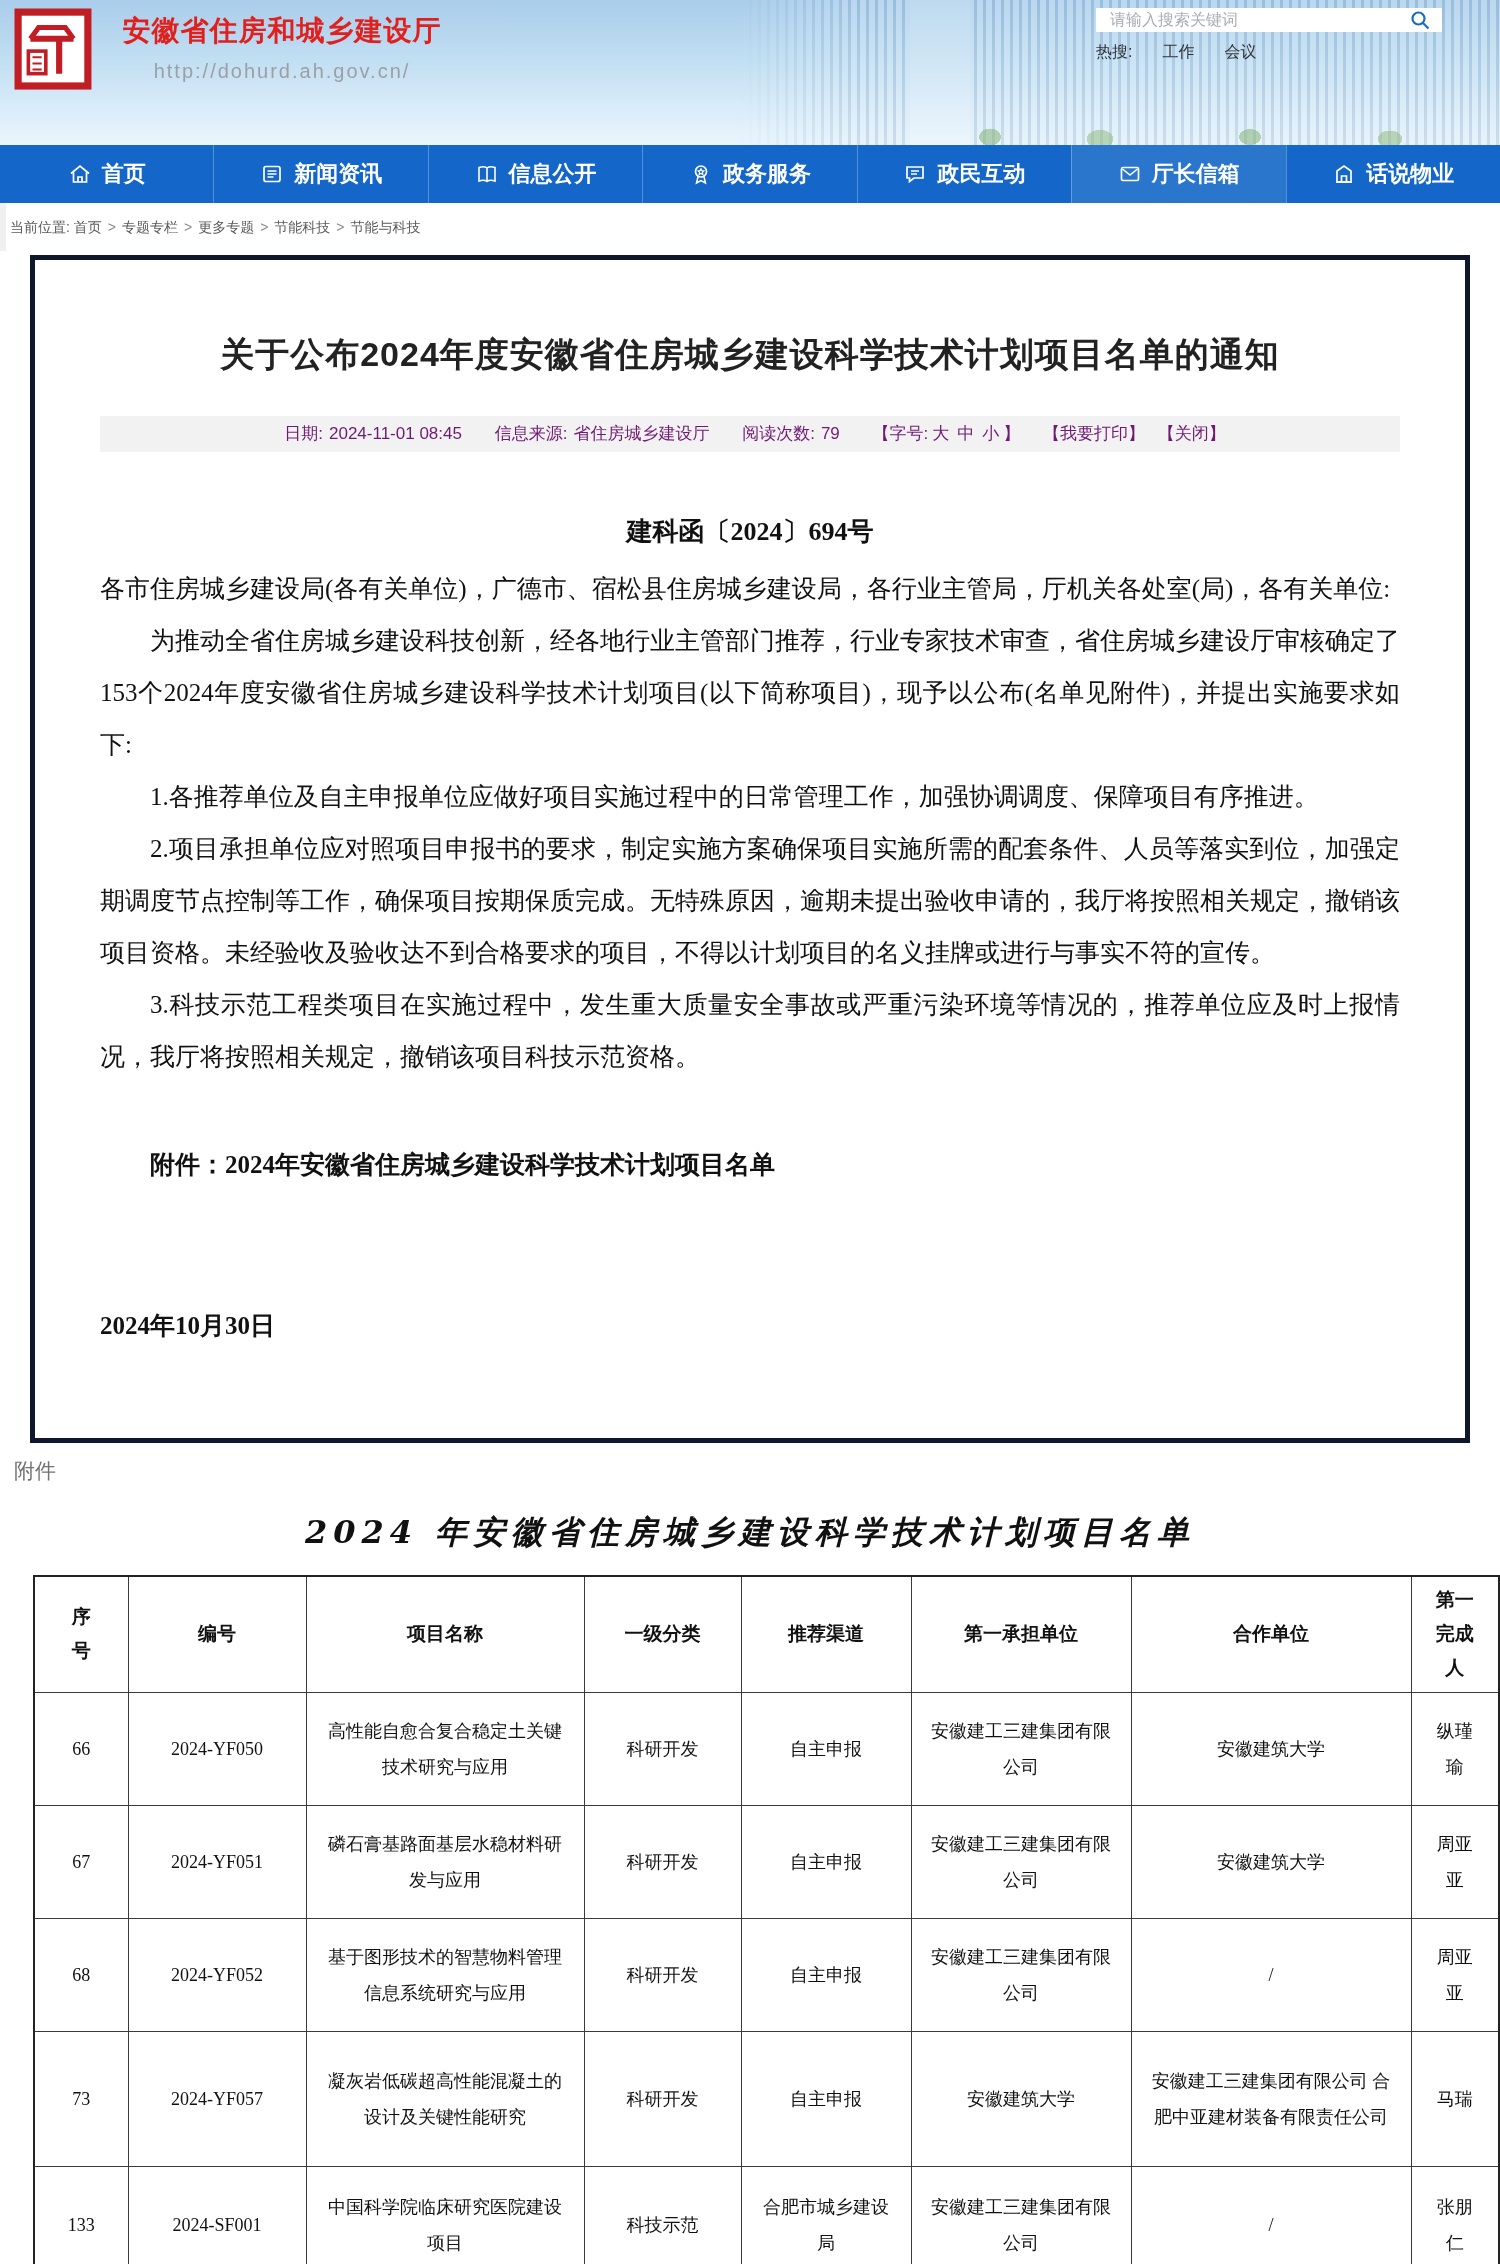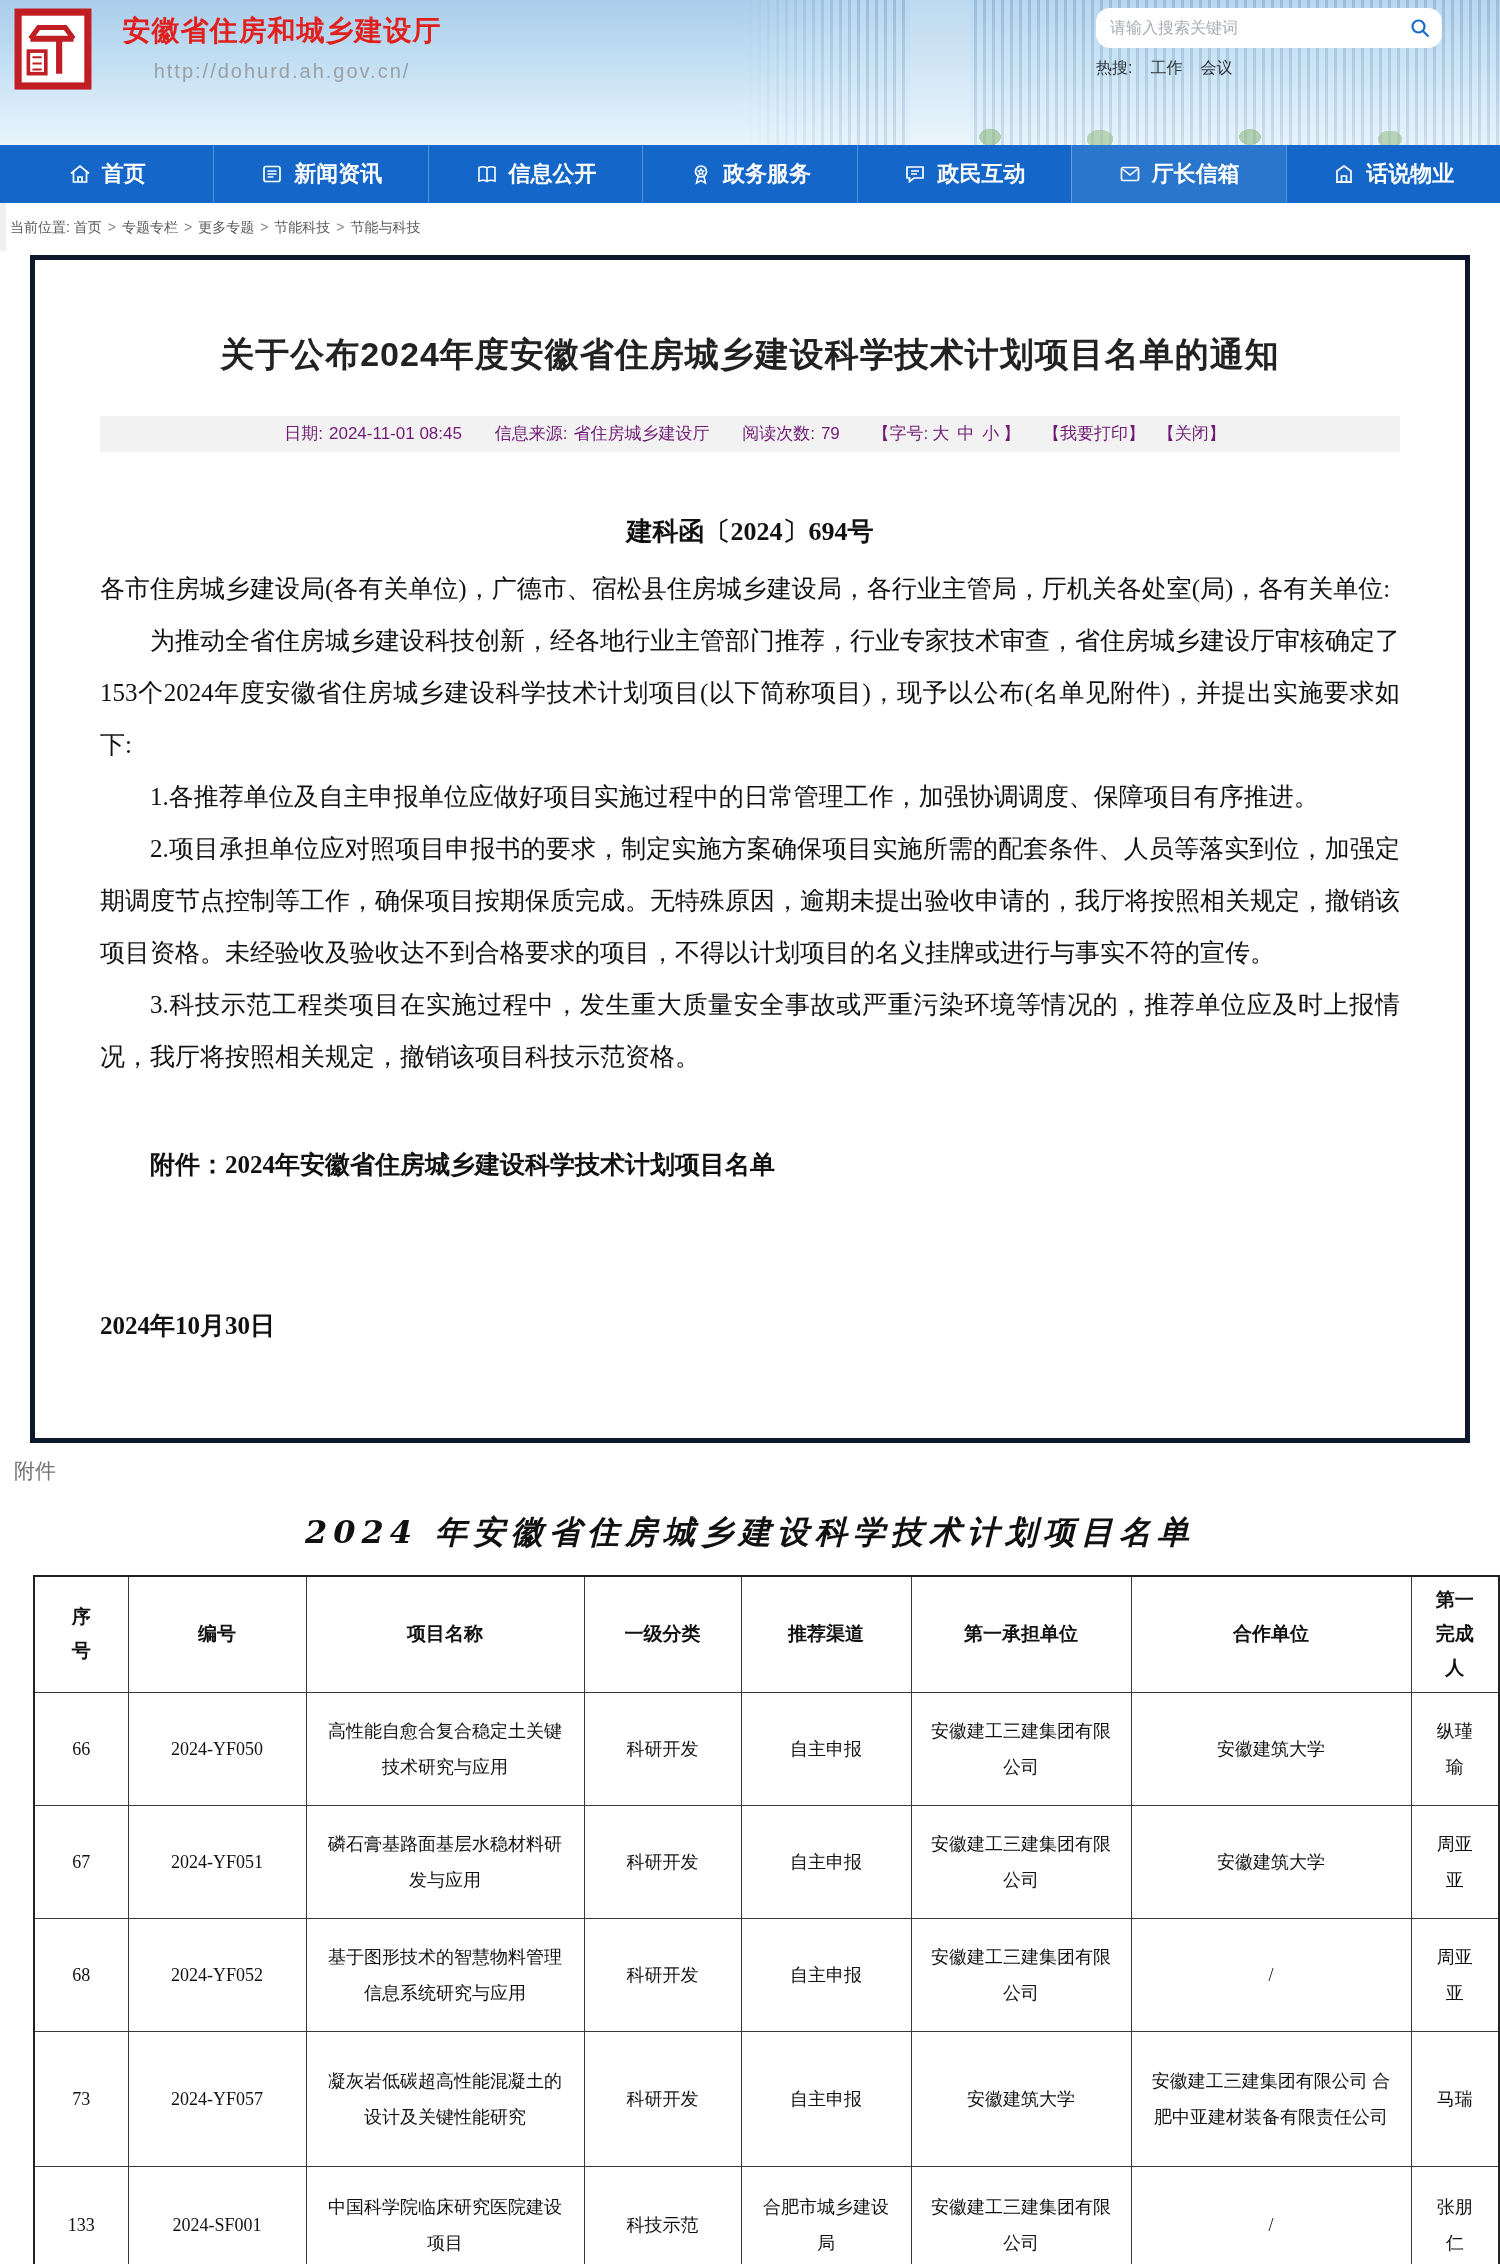--- a/index.html
+++ b/index.html
@@ -23,27 +23,27 @@
               radial-gradient(18px 14px at 40px 20px, #7fae6d 0 60%, transparent 61%),
               radial-gradient(22px 15px at 150px 22px, #8cb878 0 60%, transparent 61%),
               radial-gradient(18px 13px at 300px 20px, #7fae6d 0 60%, transparent 61%),
               radial-gradient(20px 14px at 440px 22px, #8cb878 0 60%, transparent 61%); }
   .logo { position:absolute; left:14px; top:8px; width:78px; height:84px; }
   .site-id { position:absolute; left:82px; top:12px; width:400px; text-align:center; }
   .site-title { font-size:28px; font-weight:bold; color:#e1201e; letter-spacing:1px;
                 font-family:Liberation Sans, sans-serif; white-space:nowrap; }
   .site-url { margin-top:10px; font-size:20px; color:#9aa0a6; letter-spacing:2px; }
   .search-area { position:absolute; right:58px; top:8px; width:346px; }
-  .search-box { display:flex; align-items:center; height:40px; background:#fff;
-                border-radius:14px; padding:0 10px 0 14px; }
+  .search-box { display:flex; align-items:center; height:24px; background:#fff;
+                border-radius:1px; padding:0 10px 0 14px; }
   .search-input { flex:1; border:none; outline:none; font-size:16px; color:#333; background:transparent; }
   .search-input::placeholder { color:#a8adb3; }
   .search-btn { width:24px; height:24px; cursor:pointer; flex:0 0 auto; }
   .hot-row { margin-top:10px; font-size:16px; color:#2e3338; }
-  .hot-row .hot-link { margin-left:18px; cursor:pointer; }
+  .hot-row .hot-link { margin-left:30px; cursor:pointer; }
 
   
   .navbar { display:flex; height:58px; background:#1467c8; }
   .nav-item { flex:1; display:flex; align-items:center; justify-content:center; gap:10px;
               color:#fff; font-size:22px; font-weight:bold; cursor:pointer;
               border-left:1px solid rgba(255,255,255,.28); }
   .nav-item:first-child { border-left:none; }
   .nav-item:nth-child(6) { background:rgba(255,255,255,.10); }
   .nav-icon { width:24px; height:24px; display:inline-block; }
   .nav-icon svg { width:24px; height:24px; }

